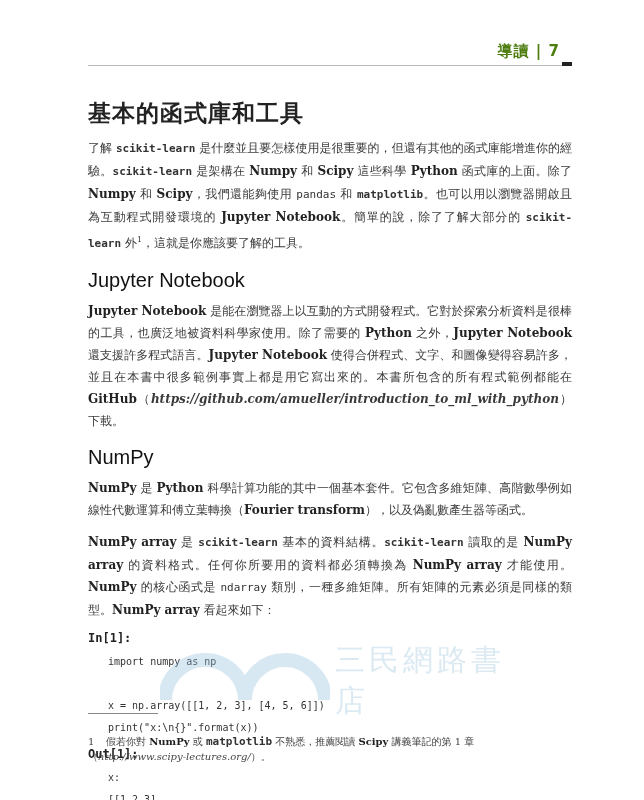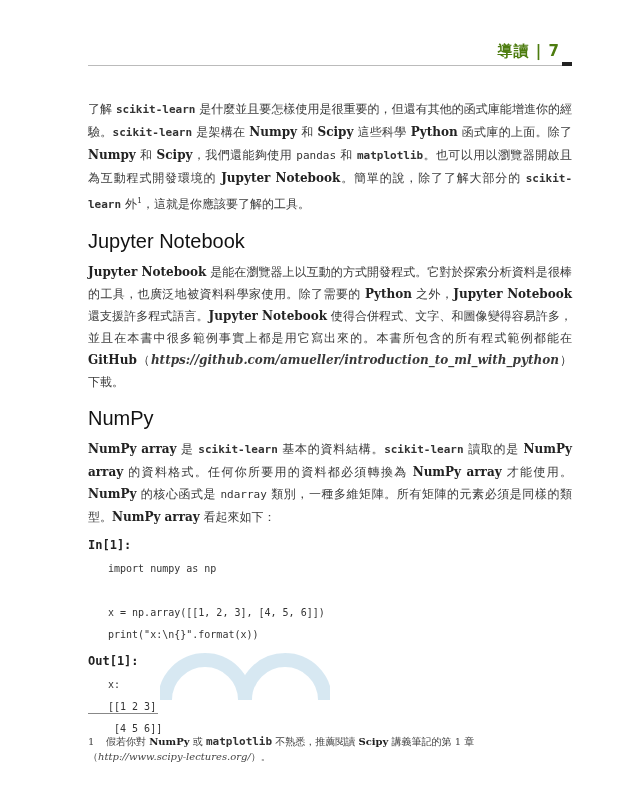--- a/index.html
+++ b/index.html
@@ -39,42 +39,45 @@
 
 <div class="header-text">
   <span>導讀</span>
   <span>|</span>
   <span>7</span>
 </div>
 <div class="header-line"></div>
 <div class="header-mark"></div>
 
 <div class="content">
+  <h1>基本的函式庫和工具</h1>
   <p><span>了解</span> <span class="mono">scikit-learn</span> <span>是什麼並且要怎樣使用是很重要的，但還有其他的函式庫能增進你的經驗。</span><span class="mono">scikit-learn</span> <span>是架構在</span> <span class="bold">Numpy</span> <span>和</span> <span class="bold">Scipy</span> <span>這些科學</span> <span class="bold">Python</span> <span>函式庫的上面。除了</span><span class="bold">Numpy</span> <span>和</span> <span class="bold">Scipy</span><span>，我們還能夠使用</span> <span class="mono-plain">pandas</span> <span>和</span> <span class="mono">matplotlib</span><span>。也可以用以瀏覽器開啟且為互動程式開發環境的</span> <span class="bold">Jupyter Notebook</span><span>。簡單的說，除了了解大部分的</span> <span class="mono">scikit-learn</span> <span>外</span><sup>1</sup><span>，這就是你應該要了解的工具。</span></p>
 
   <h2>Jupyter Notebook</h2>
   <p><span class="bold">Jupyter Notebook</span> <span>是能在瀏覽器上以互動的方式開發程式。它對於探索分析資料是很棒的工具，也廣泛地被資料科學家使用。除了需要的</span> <span class="bold">Python</span> <span>之外，</span><span class="bold">Jupyter Notebook</span> <span>還支援許多程式語言。</span><span class="bold">Jupyter Notebook</span> <span>使得合併程式、文字、和圖像變得容易許多，並且在本書中很多範例事實上都是用它寫出來的。本書所包含的所有程式範例都能在</span> <span class="bold">GitHub</span><span>（</span><span class="ital">https://github.com/amueller/introduction_to_ml_with_python</span><span>）下載。</span></p>
 
   <h2>NumPy</h2>
+  <p><span class="bold">NumPy</span> <span>是</span> <span class="bold">Python</span> <span>科學計算功能的其中一個基本套件。它包含多維矩陣、高階數學例如線性代數運算和傅立葉轉換（</span><span class="bold">Fourier transform</span><span>），以及偽亂數產生器等函式。</span></p>
   <p><span class="bold">NumPy array</span> <span>是</span> <span class="mono">scikit-learn</span> <span>基本的資料結構。</span><span class="mono">scikit-learn</span> <span>讀取的是</span> <span class="bold">NumPy array</span> <span>的資料格式。任何你所要用的資料都必須轉換為</span> <span class="bold">NumPy array</span> <span>才能使用。</span><span class="bold">NumPy</span> <span>的核心函式是</span> <span class="mono-plain">ndarray</span> <span>類別，一種多維矩陣。所有矩陣的元素必須是同樣的類型。</span><span class="bold">NumPy array</span> <span>看起來如下：</span></p>
 
   <div class="code-label">In[1]:</div>
   <pre>import numpy as np
 
 x = np.array([[1, 2, 3], [4, 5, 6]])
 print("x:\n{}".format(x))</pre>
   <div class="code-label">Out[1]:</div>
   <pre>x:
 [[1 2 3]
  [4 5 6]]</pre>
 </div>
 
 <div class="watermark">
   <svg width="170" height="60">
     <path d="M5 60 A40 40 0 0 1 85 60" stroke="#8fbfdc" stroke-width="14" fill="none"></path>
     <path d="M85 60 A40 40 0 0 1 165 60" stroke="#8fbfdc" stroke-width="14" fill="none"></path>
   </svg>
+  <div class="wm-text">三民網路書店</div>
 </div>
 
 <div class="footnote-line"></div>
 <div class="footnote">
   <span class="fn-num">1</span><span class="fn-body"><span>假若你對</span> <span class="bold">NumPy</span> <span>或</span> <span class="mono">matplotlib</span> <span>不熟悉，推薦閱讀</span> <span class="bold">Scipy</span> <span>講義筆記的第 1 章（</span><span style="font-style:italic">http://www.scipy-lectures.org/</span><span>）。</span></span>
 </div>
 
 </body></html>

